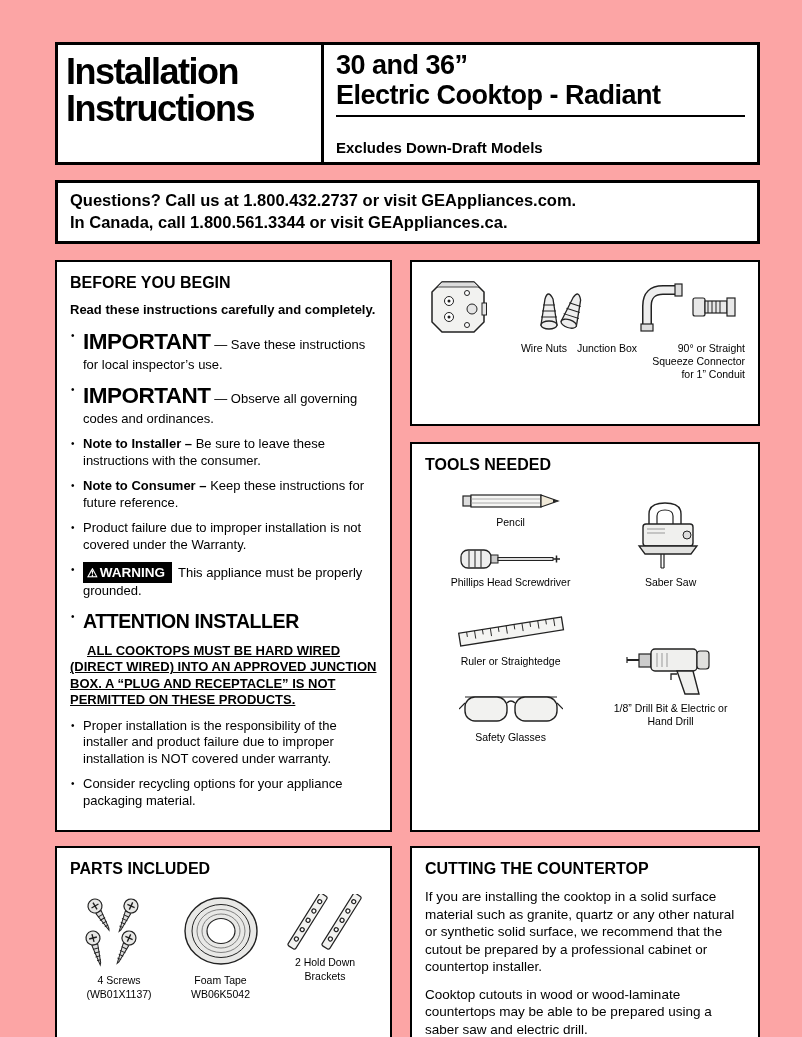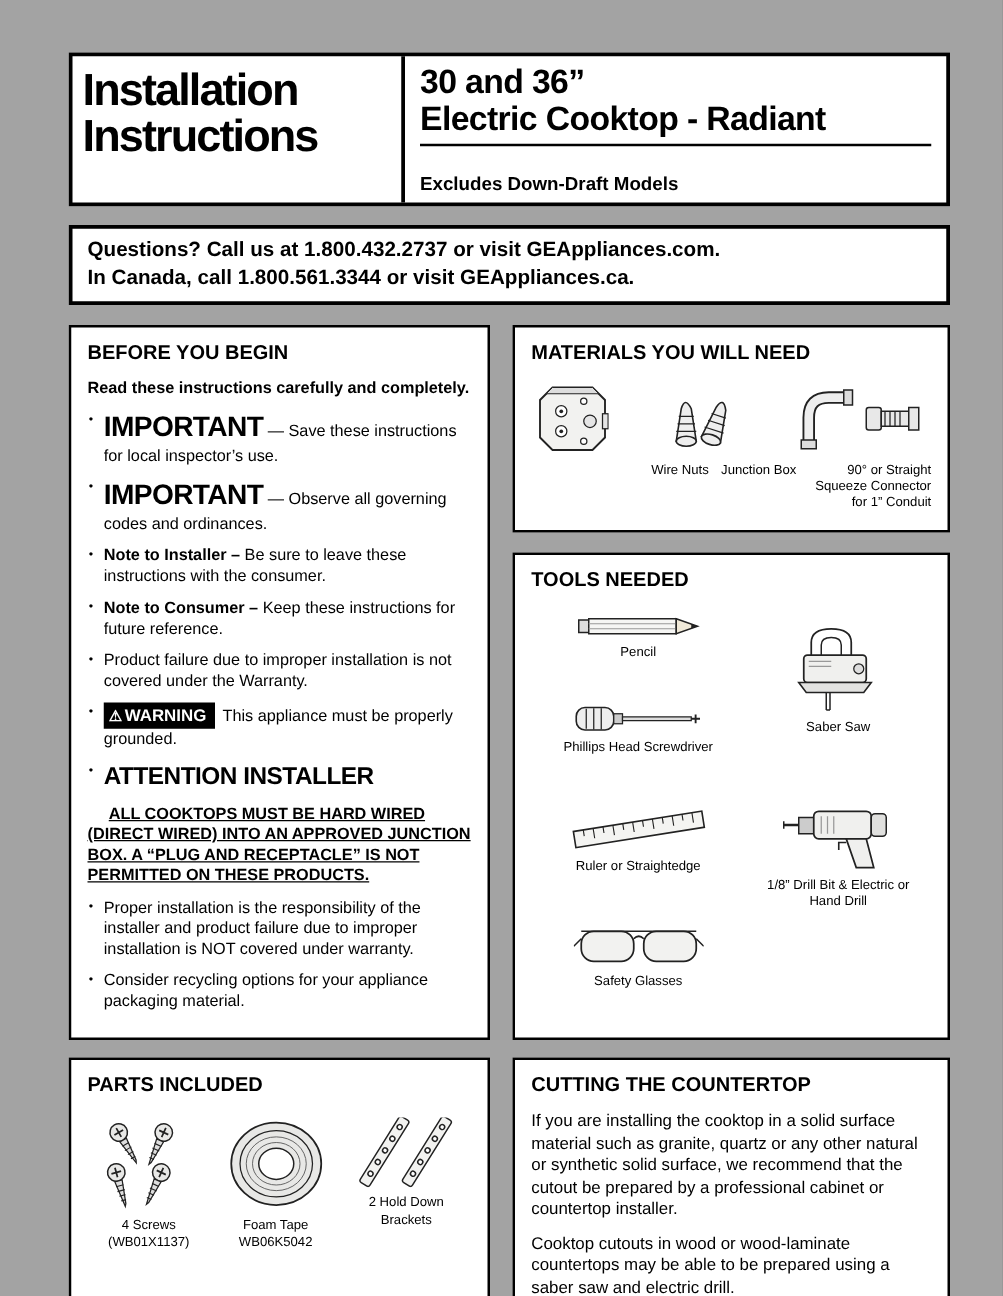--- a/index.html
+++ b/index.html
@@ -1,18 +1,18 @@
 <!DOCTYPE html>
 <html><head>
 <meta charset="utf-8">
 <style>
   * { box-sizing: border-box; margin: 0; padding: 0; }
   html,body { background:#8f8f8f; }
   .page {
-    width:802px; height:1037px; background:#a3a3a3; color:#000;
+    width:802px; height:1037px; background:#fca5a5; color:#000;
     font-family:"Liberation Sans", sans-serif;
     padding:42px 42px 0 55px; overflow:hidden; position:relative;
   }
   
   .header { display:flex; border:3px solid #000; background:#fff; }
   .header-left {
     width:266px; border-right:3px solid #000; padding:8px 8px 10px 8px;
     font-size:36px; font-weight:bold; line-height:1.04; letter-spacing:-1.5px;
   }
   .header-right { flex:1; padding:5px 12px 6px 12px; }
@@ -44,21 +44,21 @@
   
   .mat-box { min-height:166px; }
   .mat-icons { display:flex; justify-content:space-between; align-items:center; padding:4px 4px 6px 4px; }
   .mat-labels { display:flex; justify-content:flex-end; gap:6px; text-align:right;
     font-size:10.5px; line-height:1.25; }
   .ml1 { width:52px; } .ml2 { width:64px; } .ml3 { width:102px; }
   
   .tools-box { flex:1; }
   .tools-grid { display:flex; }
   .tcol { display:flex; flex-direction:column; align-items:center; }
-  .tcol-l { flex:1.15;gap:16px; } .tcol-r { flex:1; }
+  .tcol-l { flex:1.15; } .tcol-r { flex:1; }
   .tool { display:flex; flex-direction:column; align-items:center; }
   .tool-label { font-size:10.5px; text-align:center; margin-top:4px; line-height:1.3; max-width:130px; }
   .mt6{margin-top:6px;} .mt14{margin-top:14px;} .mt16{margin-top:16px;}
   .mt18{margin-top:18px;} .mt22{margin-top:22px;} .mt46{margin-top:46px;}
   
   .bottom { display:flex; gap:18px; margin-top:14px; align-items:stretch; }
   .bottom-left { width:337px; } .bottom-right { flex:1; }
   .parts-row { display:flex; justify-content:space-between; align-items:flex-start; padding:6px 4px 0 4px; }
   .part { display:flex; flex-direction:column; align-items:center; }
   .part-icon-box { display:flex; align-items:center; justify-content:center; }
@@ -137,21 +137,20 @@
         <div class="li">
           <span class="dot">•</span>
           <span>Consider recycling options for your appliance packaging material.</span>
         </div>
       </div>
     </div>
 
     <div class="col-right">
 
       <div class="box mat-box">
-        <div class="box-title">MATERIALS YOU WILL NEED</div>
         <div class="mat-icons">
           <svg width="58" height="56" viewBox="0 0 58 56">
             <polygon points="13,3 45,3 55,13 55,43 45,53 13,53 3,43 3,13" fill="#f2f2f0" stroke="#222" stroke-width="1.5"></polygon>
             <polygon points="13,3 45,3 50,8 8,8" fill="#ddd" stroke="#222" stroke-width="0.8"></polygon>
             <circle cx="20" cy="22" r="4.5" fill="#fff" stroke="#222"></circle>
             <circle cx="20" cy="38" r="4.5" fill="#fff" stroke="#222"></circle>
             <circle cx="20" cy="22" r="1.5" fill="#222"></circle>
             <circle cx="20" cy="38" r="1.5" fill="#222"></circle>
             <circle cx="38" cy="14" r="2.5" fill="#fff" stroke="#222"></circle>
             <circle cx="38" cy="46" r="2.5" fill="#fff" stroke="#222"></circle>

